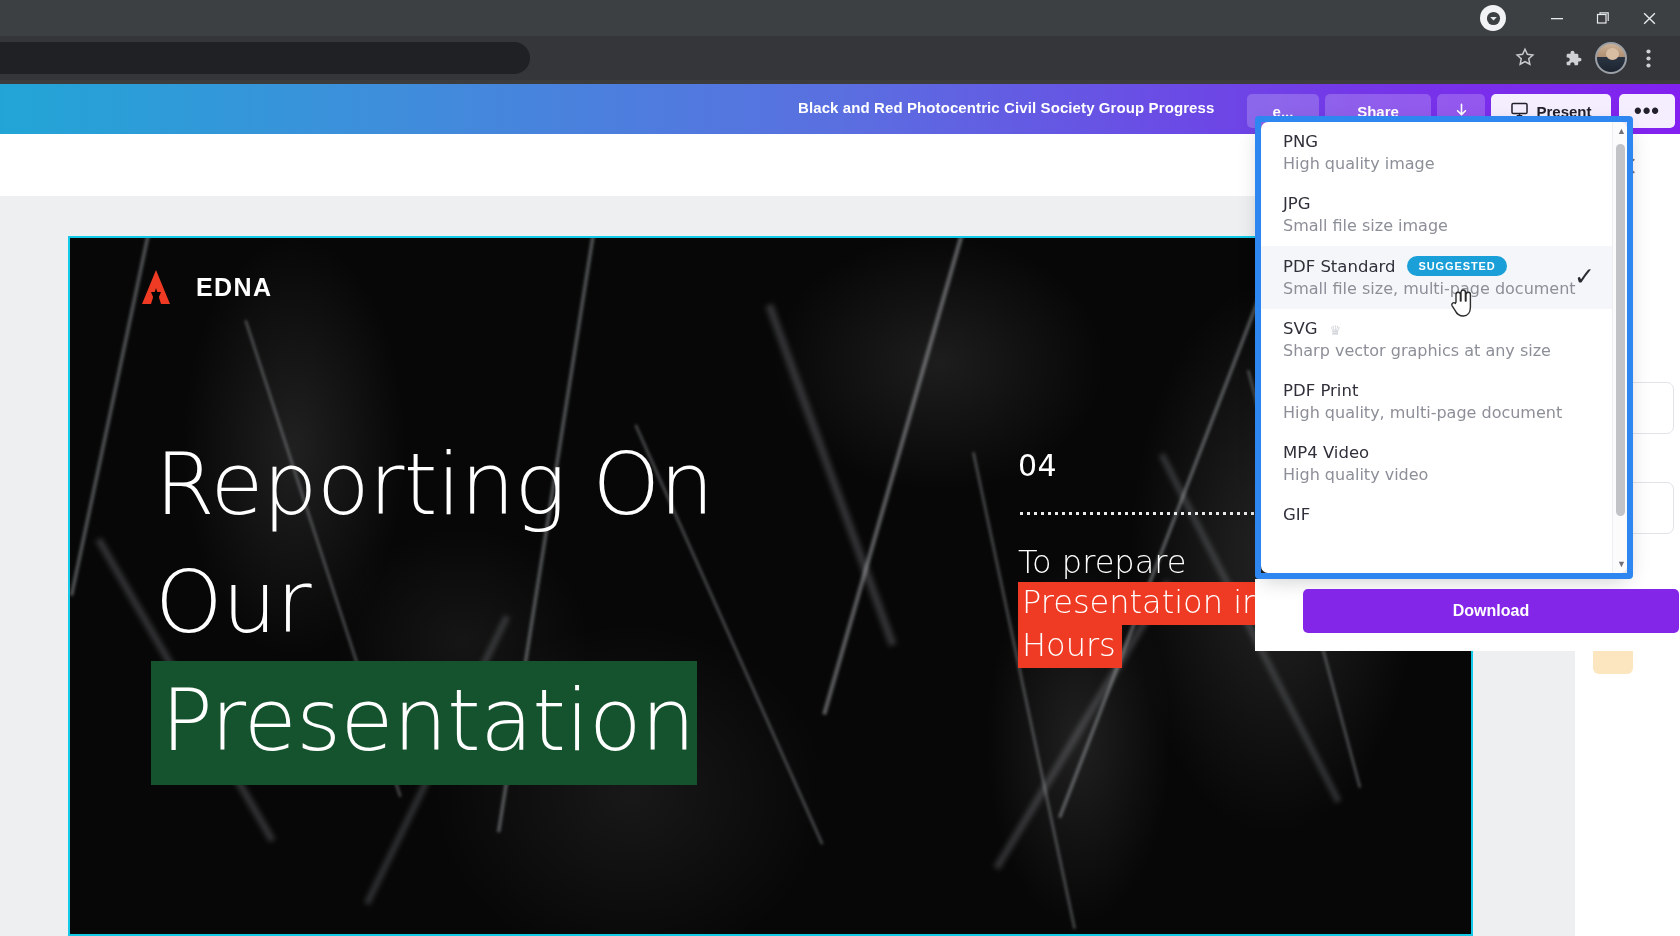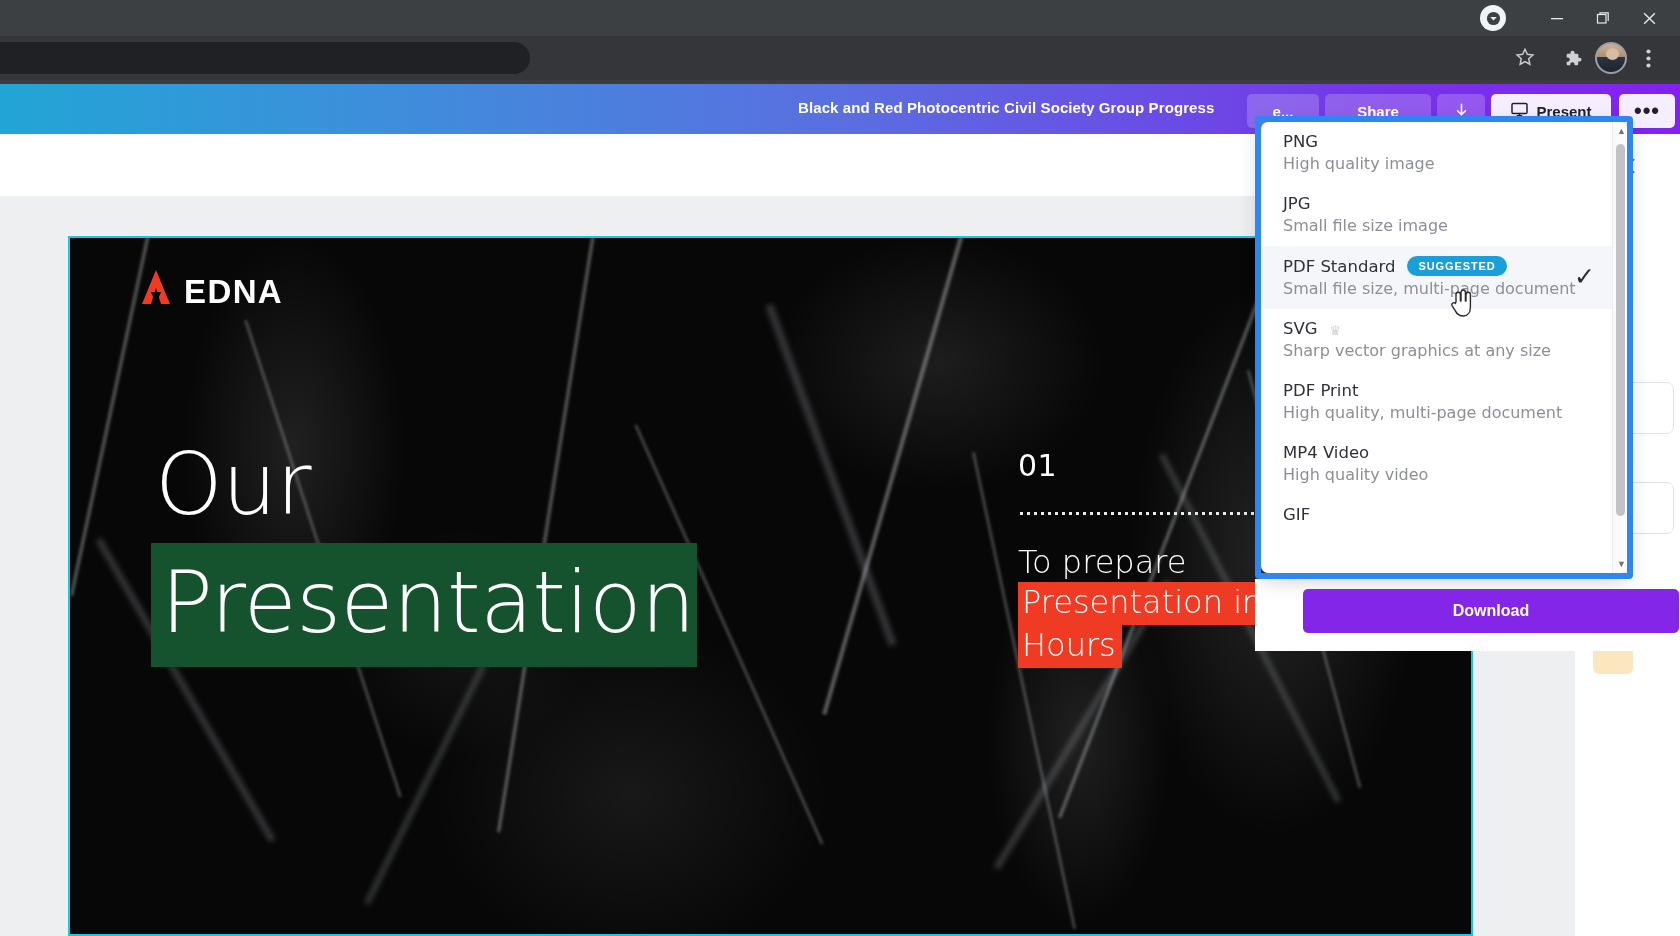--- a/index.html
+++ b/index.html
@@ -150,22 +150,22 @@
   .vein {
     position: absolute; background: rgba(225,228,232,.40);
     filter: blur(1.4px);
   }
   .vein2 { position: absolute; background: rgba(200,205,212,.22); filter: blur(2.6px); }
 
   .logo-mark {
     position: absolute; left: 140px; top: 268px; width: 34px; height: 38px;
   }
   .logo-text {
-    position: absolute; left: 184px; top: 273px; color: #ffffff;
-    font-size: 33px; font-weight: bold; letter-spacing: 1.4px;
+    position: absolute; left: 196px; top: 273px; color: #ffffff;
+    font-size: 25px; font-weight: bold; letter-spacing: 1.4px;
   }
   .headline {
     position: absolute; left: 155px; top: 425px;
     color: #ffffff; font-size: 86px; line-height: 118px;
     font-weight: 300; letter-spacing: -0.5px;
     font-family: "DejaVu Sans", sans-serif;
   }
   .hl-line { display: block; }
   .hl-hilite {
     background: #14532d; color: #ffffff;
@@ -363,25 +363,26 @@
 
   <div class="logo-mark">
     <svg width="34" height="38" viewBox="0 0 34 38">
       <path d="M16 2 L30 36 L21 36 L16 20 L11 36 L2 36 Z" fill="#ef3b24"></path>
       <path d="M11 24 L21 24 L18.5 30 L13.5 30 Z" fill="#050505"></path>
     </svg>
   </div>
   <div class="logo-text">EDNA</div>
 
   <div class="headline">
+    <span class="hl-line">Reporting On</span>
     <span class="hl-line">Our</span>
     <span class="hl-line"><span class="hl-hilite">Presentation</span></span>
   </div>
 
-  <div class="num-01">01</div>
+  <div class="num-01">04</div>
   <div class="dotted-rule"></div>
   <div class="sub-block">
     <span class="hl-line">To prepare</span>
     <span class="hl-line"><span class="sub-hilite">Presentation in 3</span></span>
     <span class="hl-line"><span class="sub-hilite">Hours</span></span>
   </div>
 
   <div class="dl-list">
     <div id="dl-items">
         <div class="dl-item">

